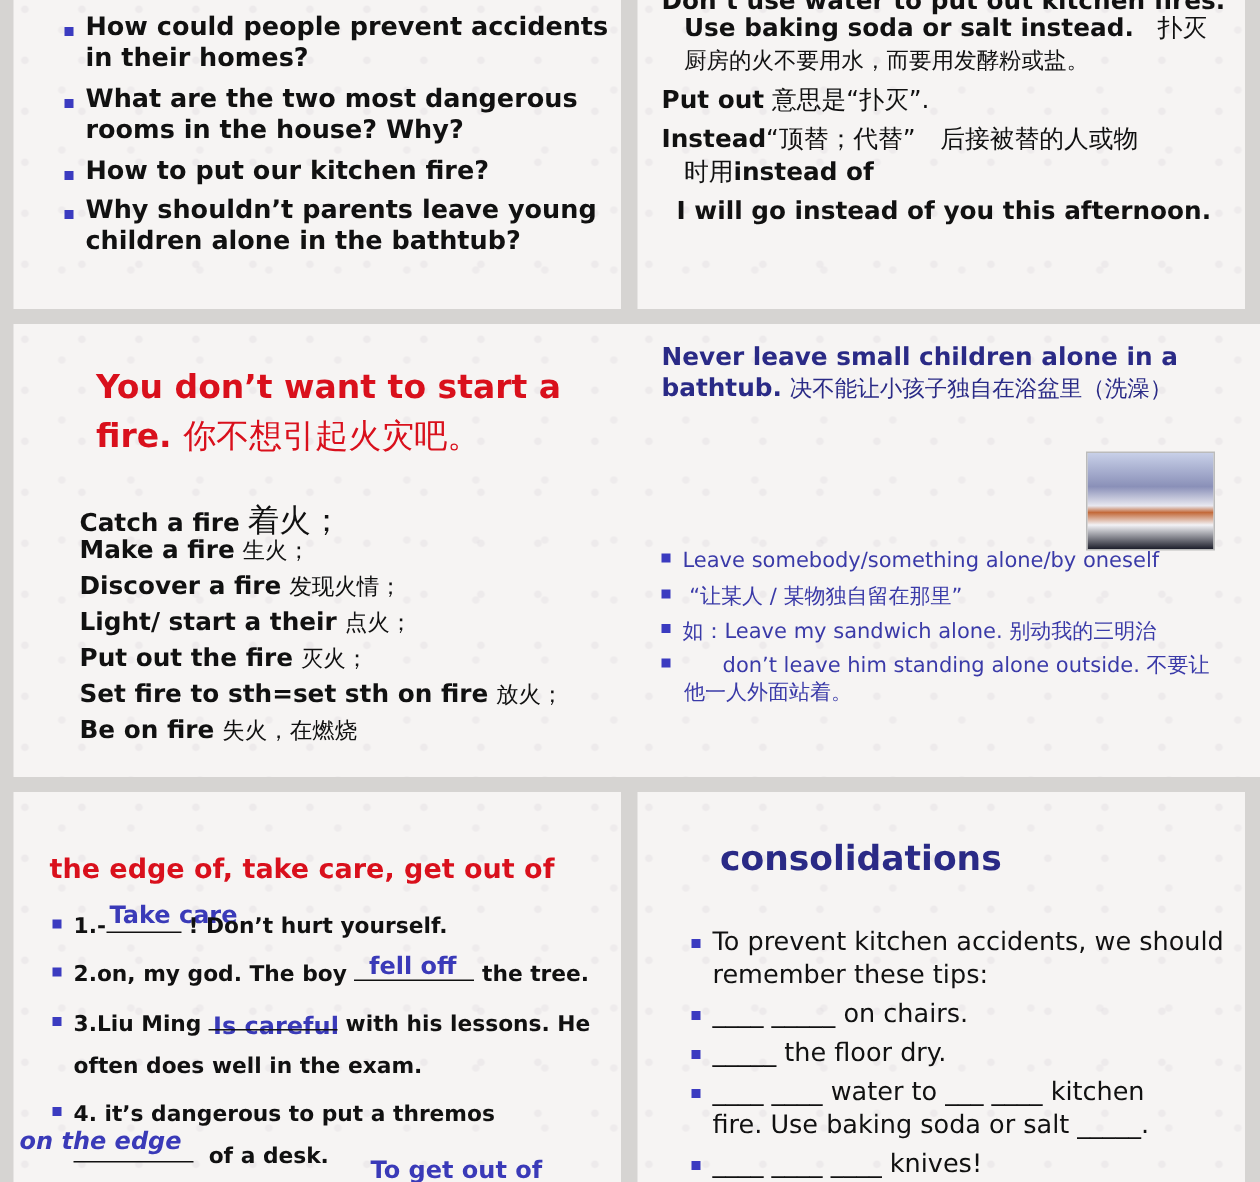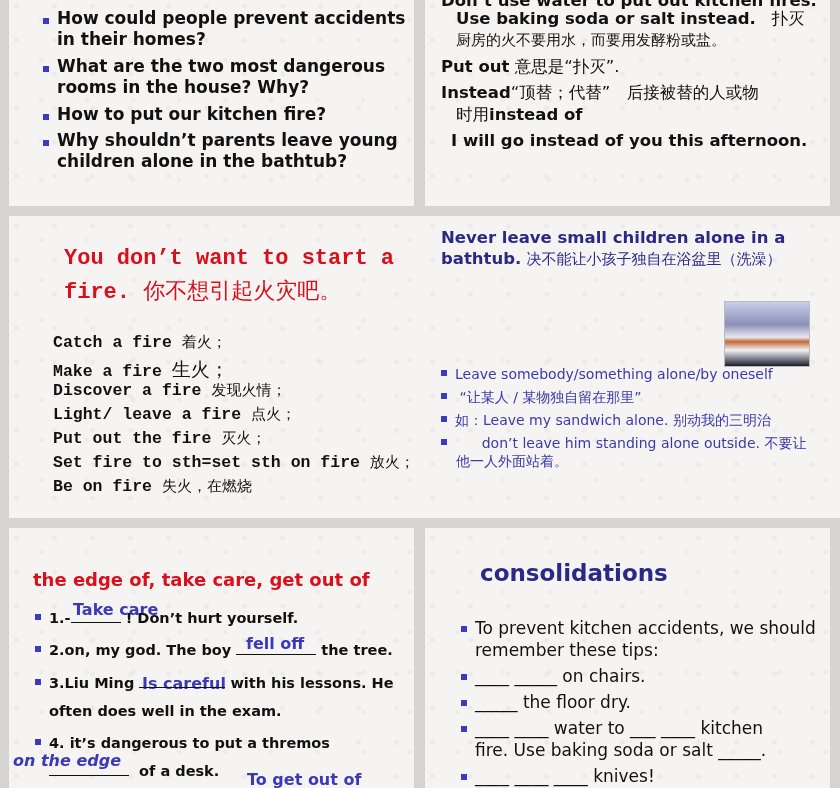--- a/index.html
+++ b/index.html
@@ -3,21 +3,21 @@
 <meta charset="utf-8">
 <style>
   html, body { margin:0; padding:0; }
   body { width:840px; height:788px; background:#d6d4d2; position:relative; overflow:hidden; font-family:"DejaVu Sans", sans-serif; }
   .slide { position:absolute; background:#f6f4f3;
     background-image: radial-gradient(circle at 20% 30%, rgba(220,215,220,0.35) 0 2px, transparent 3px),
                       radial-gradient(circle at 70% 60%, rgba(220,215,220,0.3) 0 2px, transparent 3px);
     background-size: 38px 34px, 46px 40px; overflow:hidden; }
   #s1 { left:9px; top:-4px; width:405px; height:210px; }
   #s2 { left:425px; top:-4px; width:405px; height:210px; }
-  #s3 { left:9px; top:216px; width:424px; height:302px;font-family:Liberation Mono, monospace; }
+  #s3 { left:9px; top:216px; width:424px; height:302px; }
   #s4 { left:425px; top:216px; width:482px; height:302px; }
   #s5 { left:9px; top:528px; width:405px; height:270px; }
   #s6 { left:425px; top:528px; width:405px; height:270px; }
   .b { font-weight:bold; }
   .bul { display:inline-block; width:6px; height:6px; background:#3b3bc0; margin-right:8px; vertical-align:middle; position:relative; top:-2px; }
   
   .q { position:absolute; left:48px; font-size:17px; font-weight:bold; color:#111; line-height:21px; }
   .q .bul { position:absolute; left:-14px; top:10px; }
   
   .s2t { position:absolute; font-size:16.5px; color:#111; line-height:21px; }
@@ -55,24 +55,24 @@
   <div class="s2t" style="left:31px; top:34px; font-size:15px;">厨房的火不要用水，而要用发酵粉或盐。</div>
   <div class="s2t" style="left:16px; top:60px;"><span class="b">Put out</span> <span>意思是“扑灭”.</span></div>
   <div class="s2t" style="left:16px; top:86px;"><span class="b">Instead</span><span>“顶替；代替”　后接被替的人或物</span></div>
   <div class="s2t" style="left:31px; top:108px;"><span>时用</span><span class="b">instead of</span></div>
   <div class="s2t b" style="left:26px; top:134px;">I will go instead of you this afternoon.</div>
 </div>
 
 <div class="slide" id="s3">
   <div class="s3h" style="top:30px;">You don’t want to start a</div>
   <div class="s3h" style="top:60px;"><span>fire.</span> <span style="font-weight:normal">你不想引起火灾吧。</span></div>
-  <div class="s3l" style="top:117px;"><span class="b">Catch a fire</span> <span style="font-size:15px">着火；</span></div>
-  <div class="s3l" style="top:141px;"><span class="b">Make a fire</span> <span style="font-size:19px">生火；</span></div>
+  <div class="s3l" style="top:117px;"><span class="b">Catch a fire</span> <span style="font-size:21px">着火；</span></div>
+  <div class="s3l" style="top:141px;"><span class="b">Make a fire</span> <span style="font-size:15px">生火；</span></div>
   <div class="s3l" style="top:165px;"><span class="b">Discover a fire</span> <span style="font-size:15px">发现火情；</span></div>
-  <div class="s3l" style="top:189px;"><span class="b">Light/ leave a fire</span> <span style="font-size:15px">点火；</span></div>
+  <div class="s3l" style="top:189px;"><span class="b">Light/ start a their</span> <span style="font-size:15px">点火；</span></div>
   <div class="s3l" style="top:213px;"><span class="b">Put out the fire</span> <span style="font-size:15px">灭火；</span></div>
   <div class="s3l" style="top:237px;"><span class="b">Set fire to sth=set sth on fire</span> <span style="font-size:15px">放火；</span></div>
   <div class="s3l" style="top:261px;"><span class="b">Be on fire</span> <span style="font-size:15px"> 失火，在燃烧</span></div>
 </div>
 
 <div class="slide" id="s4">
   <div class="s4h b" style="top:11px;">Never leave small children alone in a</div>
   <div class="s4h" style="top:32px;"><span class="b">bathtub.</span> <span style="font-size:15px">决不能让小孩子独自在浴盆里（洗澡）</span></div>
   <div class="photo" title="children-in-bathtub-photo"></div>
   <div class="s4l" style="top:150px;"><span class="bul"></span><span>Leave somebody/something alone/by oneself</span></div>

